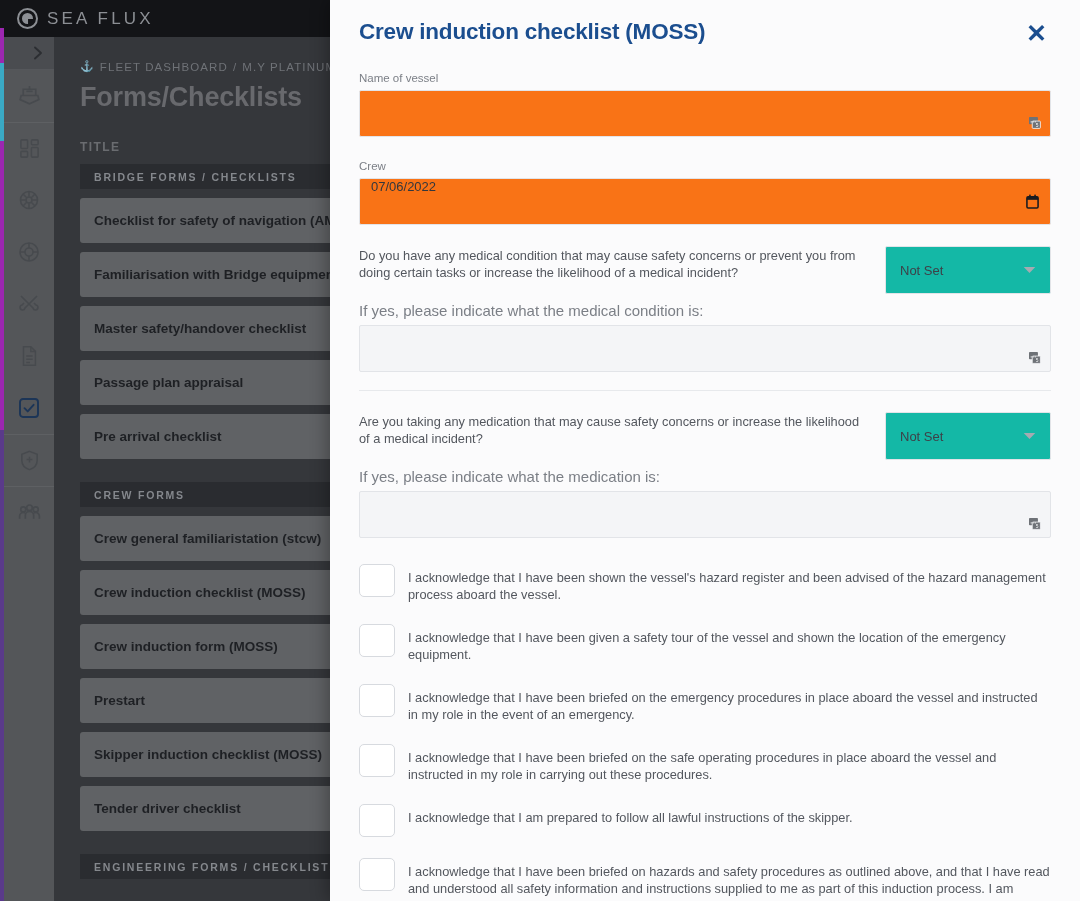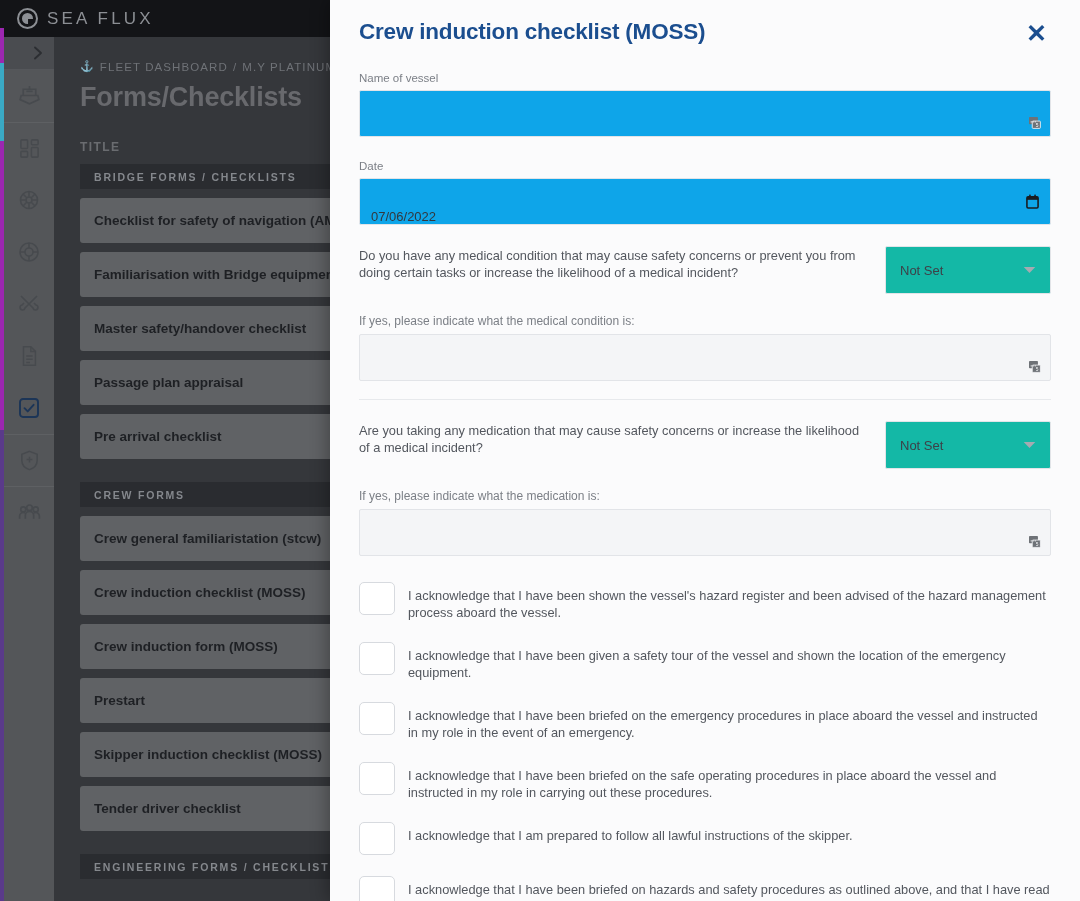--- a/index.html
+++ b/index.html
@@ -120,22 +120,22 @@
   }
   .modal-close {
     color: #1b4e8f; font-size: 25px; font-weight: 700; line-height: 1;
     cursor: pointer; padding: 2px 4px; font-family: "Liberation Sans", sans-serif;
   }
 
   .field-grid { display: flex; gap: 23px; margin-top: 24px; flex-direction: column; }
   .field { flex: 1; }
   .field-label { color: #7b7f86; font-size: 11.5px; margin-bottom: 6px; }
   .input-box {
-    height: 47px; background: #0ea5e9; border: 1px solid #e2e4e8;
-    border-radius: 2px; display: flex; align-items: flex-end;
+    height: 47px; background: #f97316; border: 1px solid #e2e4e8;
+    border-radius: 2px; display: flex; align-items: flex-start;
     padding: 0 11px; position: relative;
   }
   .input-box .val { color: #33373d; font-size: 13px; }
   .grip-ico {
     position: absolute; right: 8px; bottom: 6px;
     width: 13px; height: 13px;
   }
   .cal-ico { position: absolute; right: 11px; top: 15px; }
 
   .q-block { display: flex; align-items: flex-start; gap: 20px; margin-top: 21px; }
@@ -143,21 +143,21 @@
     flex: 1; color: #53575e; font-size: 12.8px; line-height: 1.32; padding-top: 2px;
   }
   .select-box {
     width: 166px; height: 48px; background: #14b8a6;
     border: 1px solid #e2e4e8; border-radius: 2px;
     display: flex; align-items: center; justify-content: space-between;
     padding: 0 14px; cursor: pointer; flex: none;
   }
   .select-box .sel-val { color: #3d4148; font-size: 13px; }
 
-  .sub-label { color: #7b7f86; font-size: 12px; margin-top: 20px; }
+  .sub-label { color: #7b7f86; font-size: 15px; margin-top: 8px; }
   .textarea-box {
     height: 47px; background: #f4f5f7; border: 1px solid #e2e4e8;
     border-radius: 2px; margin-top: 6px; position: relative;
   }
 
   .divider { border-top: 1px solid #e7e9ec; margin-top: 18px; }
 
   .ack-list { margin-top: 26px; }
   .ack-row { display: flex; align-items: flex-start; gap: 13px; margin-bottom: 21px; }
   .ack-box {
@@ -304,21 +304,21 @@
           <span class="val"></span>
           <svg class="grip-ico" viewBox="0 0 16 16">
             <rect x="0" y="0" width="11" height="9" rx="1" fill="#6e7277"></rect>
             <rect x="4" y="5" width="10" height="9" rx="1" fill="#6e7277" stroke="#fbfbfc" stroke-width="1"></rect>
             <path d="M2 6 h1.6 M4.5 6 h1.6 M7 6 h1.6" stroke="#fbfbfc" stroke-width="1.1"></path>
             <text x="8.2" y="12.4" font-size="6" fill="#fbfbfc" font-family="sans-serif">5</text>
           </svg>
         </div>
       </div>
       <div class="field">
-        <div class="field-label">Date</div>
+        <div class="field-label">Crew</div>
         <div class="input-box">
           <span class="val">07/06/2022</span>
           <svg class="cal-ico" width="13" height="15" viewBox="0 0 14 16">
             <rect x="1" y="3" width="12" height="12" rx="1.3" fill="none" stroke="#1a1c20" stroke-width="1.7"></rect>
             <rect x="1" y="3" width="12" height="3.2" fill="#1a1c20"></rect>
             <rect x="3.4" y="0.6" width="1.7" height="3" fill="#1a1c20"></rect>
             <rect x="8.9" y="0.6" width="1.7" height="3" fill="#1a1c20"></rect>
           </svg>
         </div>
       </div>

